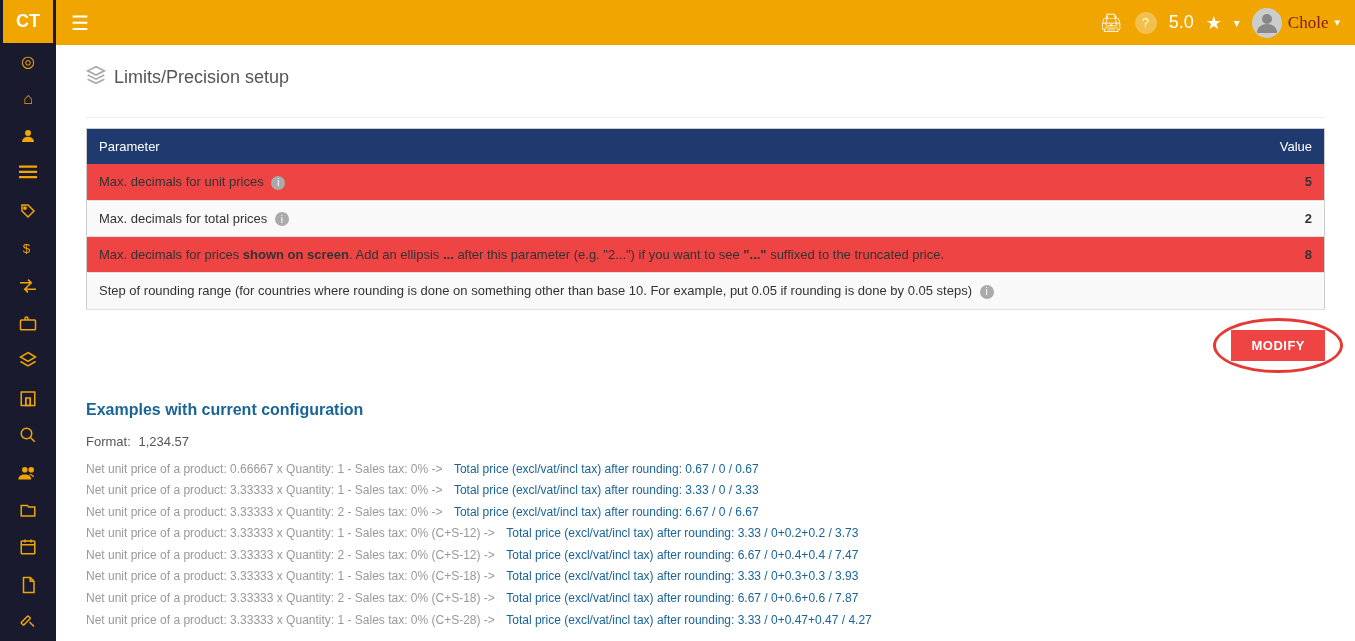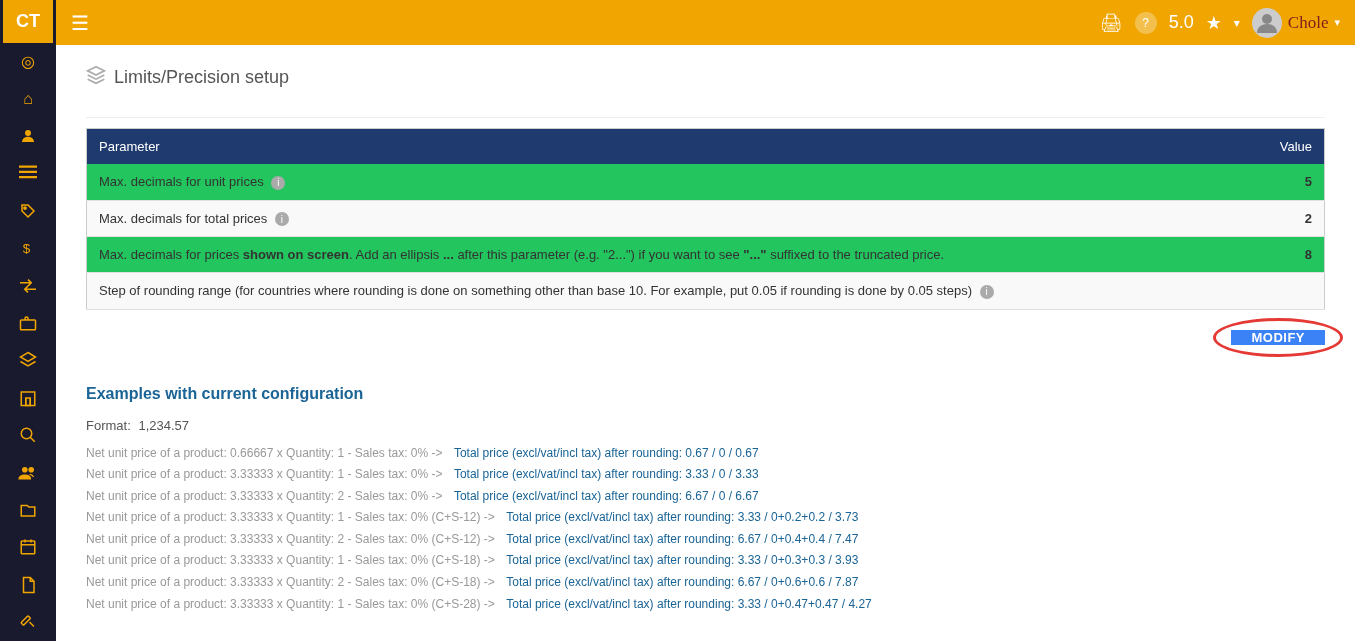--- a/index.html
+++ b/index.html
@@ -152,21 +152,21 @@
       text-align: left;
       font-weight: normal;
       font-size: 13px;
     }
     .params-table thead th.val-col {
       text-align: right;
       width: 80px;
     }
     .params-table tbody tr {
       border-bottom: 1px solid #e0e0e0;
-      background: #22c55e;
+      background: #ef4444;
     }
     .params-table tbody tr:nth-child(even) {
       background: #f9f9f9;
     }
     .params-table tbody td {
       padding: 10px 12px;
       color: #333;
       font-size: 13px;
     }
     .params-table tbody td.val-col {
@@ -203,24 +203,24 @@
       position: absolute;
       top: -12px;
       left: -18px;
       right: -18px;
       bottom: -12px;
       border: 3px solid #e53935;
       border-radius: 50%;
       pointer-events: none;
     }
     .modify-btn {
-      background: #3b82f6;
+      background: #ef4444;
       color: white;
       border: none;
-      padding: 0 20px;
+      padding: 8px 20px;
       font-size: 13px;
       font-weight: bold;
       cursor: pointer;
       letter-spacing: 0.5px;
     }
 
     
     .examples-title {
       color: #1a6496;
       font-size: 16px;

